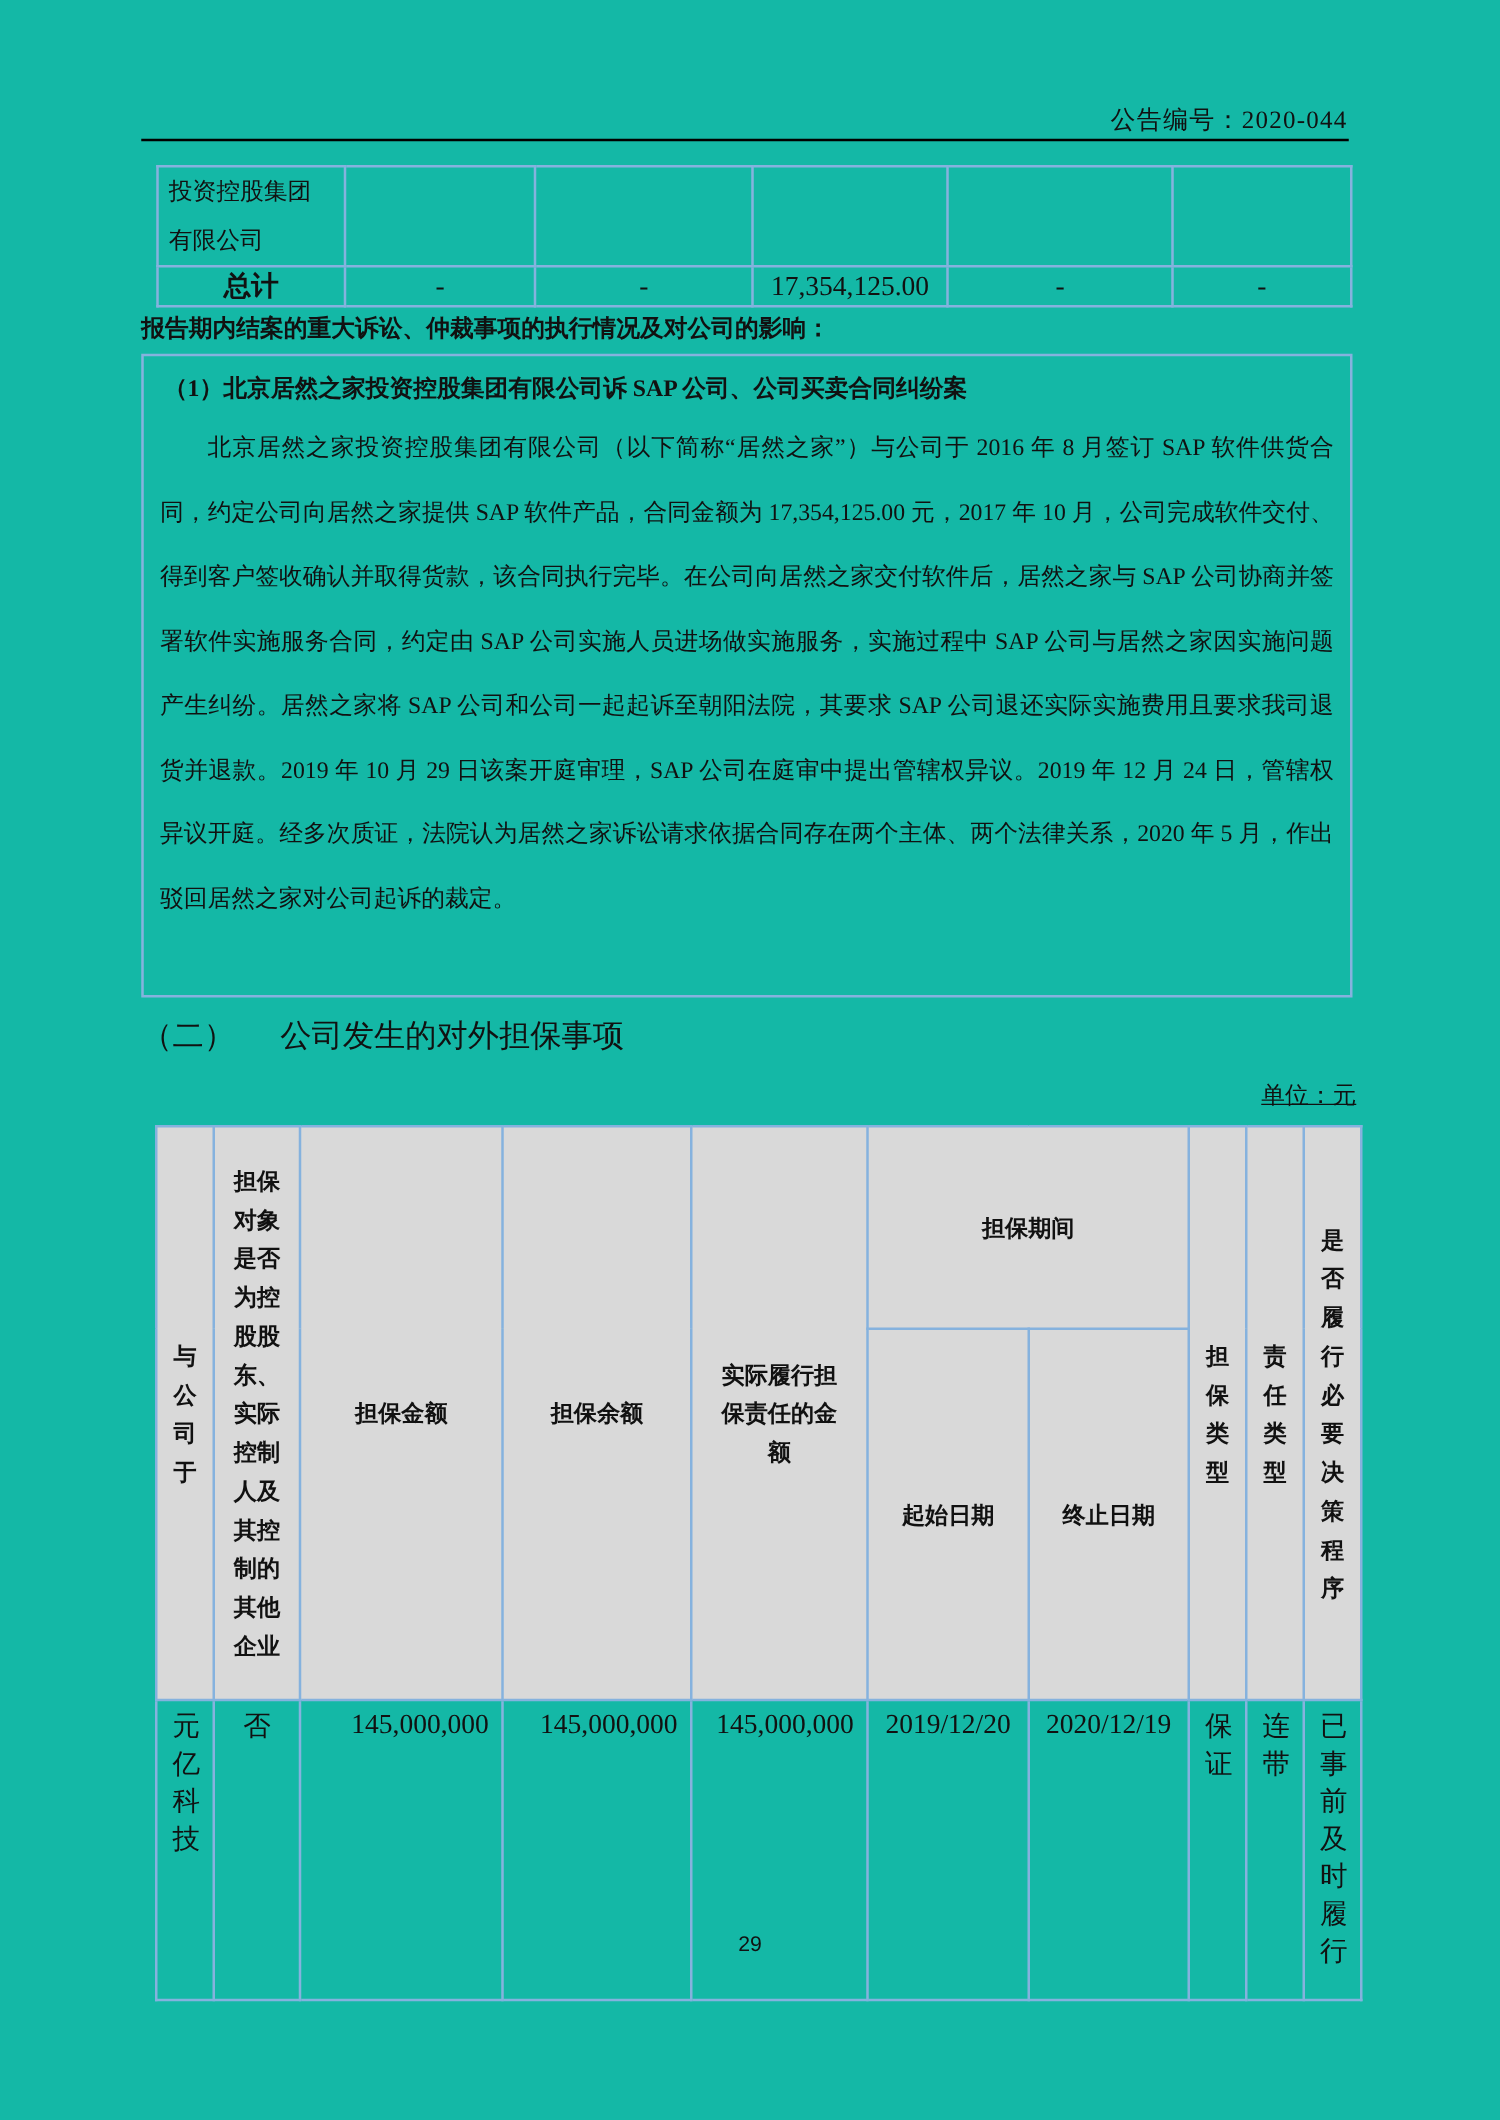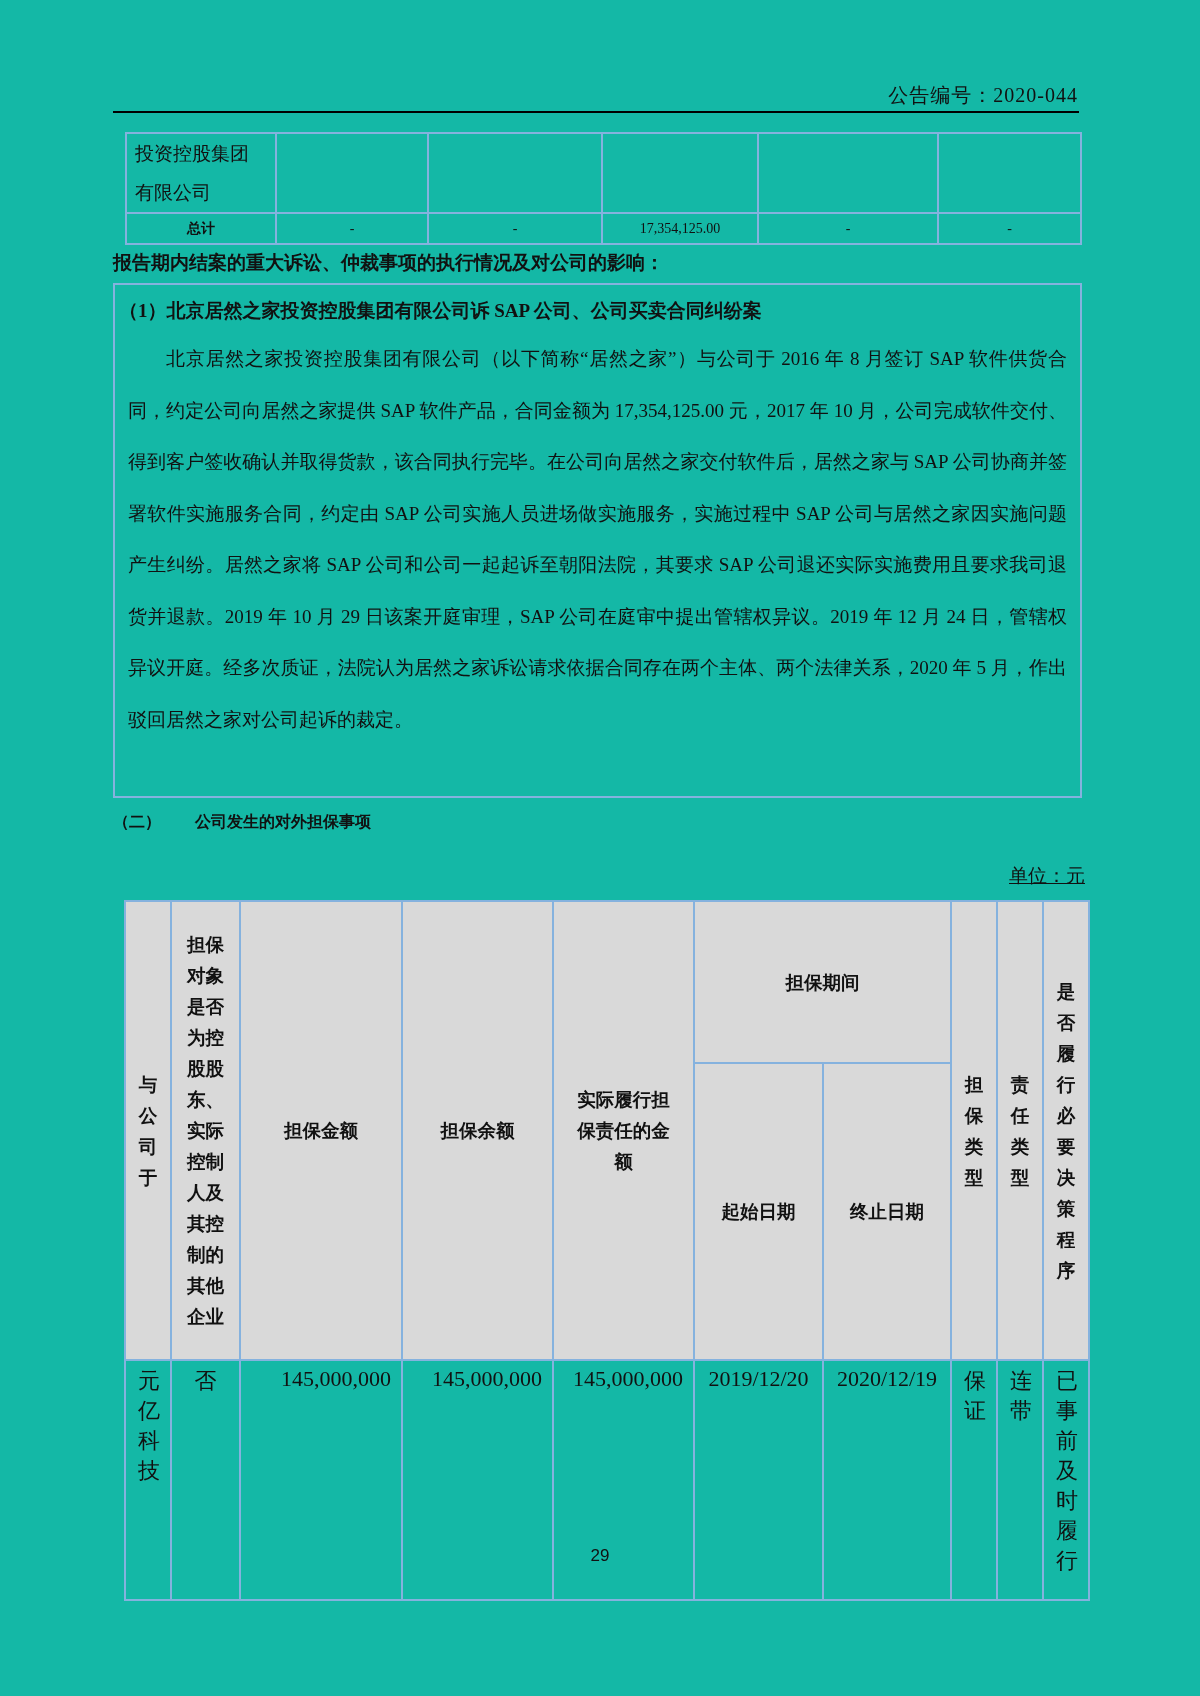--- a/index.html
+++ b/index.html
@@ -8,33 +8,33 @@
     font-family:"Liberation Serif","DejaVu Serif",serif;color:#111;
   }
 
   .doc-number{position:absolute;top:82px;right:122px;font-size:20px;letter-spacing:1px;}
   .header-rule{position:absolute;top:111px;left:113px;width:966px;height:2px;background:#000;}
 
   
   .top-table{position:absolute;left:125px;top:132px;border-collapse:collapse;table-layout:fixed;border-radius:15px;}
   .top-table td{border:2px solid #85b2de;font-size:19px;text-align:center;vertical-align:middle;padding:0;}
   .top-table tr.r1 td{height:76px;vertical-align:middle;}
-  .top-table tr.r2 td{height:29px;font-size:14px;}
+  .top-table tr.r2 td{height:29px;font-size:22px;}
   .top-table td.name{text-align:left;padding-left:8px;}
   .top-table td.name span{display:inline-block;width:116px;word-break:break-all;line-height:39px;}
   .top-table .total{font-weight:700;font-family:"Liberation Sans","DejaVu Sans",sans-serif;font-size:18px;}
 
   .h1{position:absolute;left:113px;top:250px;font-weight:700;font-size:19px;}
 
   
   .case-box{position:absolute;left:113px;top:283px;width:965px;height:511px;border:2px solid #85b2de;overflow:hidden;}
-  .case-title{margin:13px 14px 0 4px;font-weight:700;font-size:19px;}
+  .case-title{margin:13px 14px 0 16px;font-weight:700;font-size:19px;}
   .case-body{margin:9px 13px 0 13px;font-size:19px;line-height:51.5px;text-align:justify;text-indent:2em;}
 
-  .h2{position:absolute;left:113px;top:812px;font-weight:700;font-size:16px;}
+  .h2{position:absolute;left:113px;top:812px;font-weight:400;font-size:25px;}
   .h2 .num{display:inline-block;}
   .h2 .txt{display:inline-block;margin-left:30px;}
   .unit-label{position:absolute;top:863px;right:115px;font-size:19px;text-decoration:underline;}
 
   
   .g-table{position:absolute;left:124px;top:900px;border-collapse:collapse;table-layout:fixed;}
   .g-table td{border:2px solid #85b2de;padding:12px;vertical-align:middle;text-align:center;}
   .g-table td.hd{background:#d9d9d9;font-family:"Liberation Sans","DejaVu Sans",sans-serif;font-weight:700;font-size:18.5px;line-height:31px;}
   .g-table tr.hA td{height:136px;}
   .g-table tr.hB td{height:271px;}

